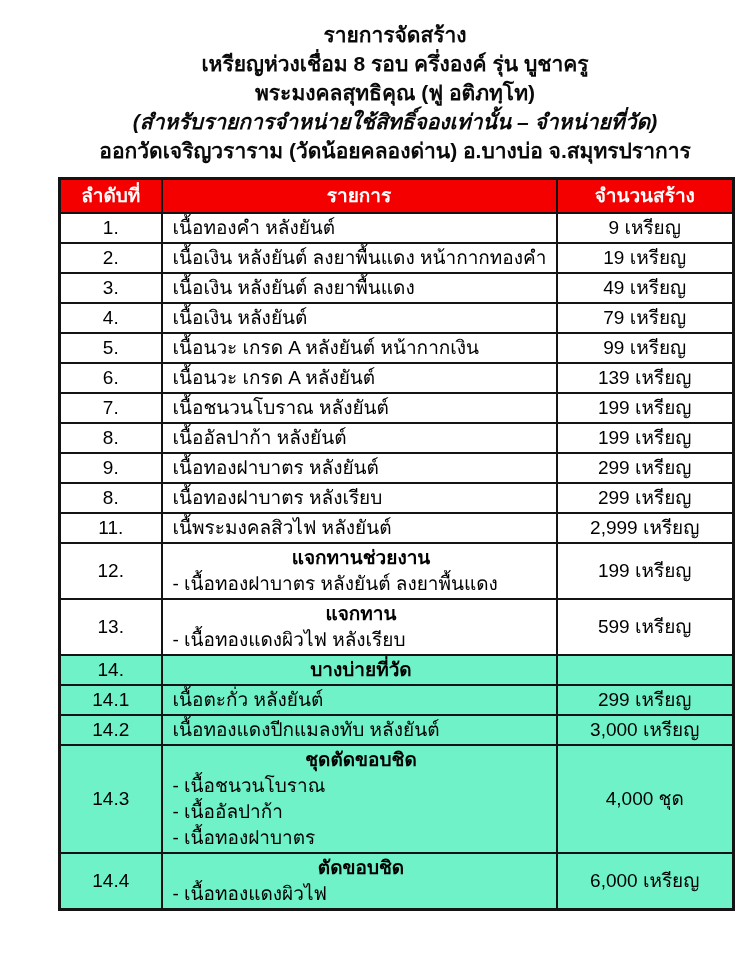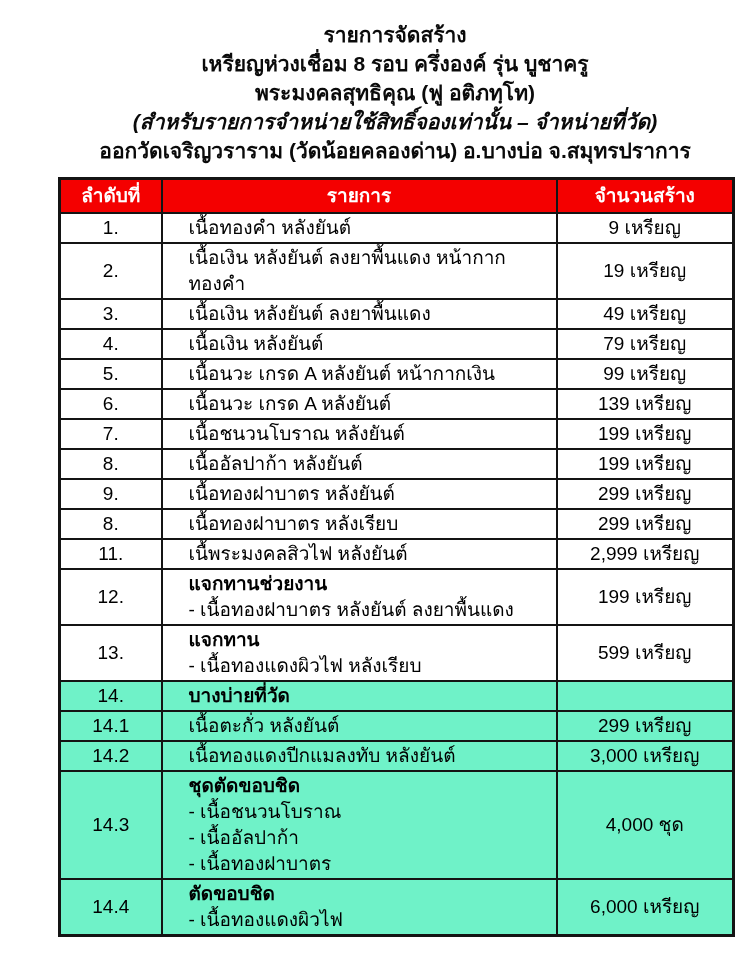--- a/index.html
+++ b/index.html
@@ -57,27 +57,27 @@
     line-height: 26px;
     padding: 1px 6px;
     vertical-align: middle;
     background: #ffffff;
   }
   table.prod td.no, table.prod td.qty {
     text-align: center;
   }
   table.prod td.items {
     text-align: left;
-    padding-left: 26px;
+    padding-left: 10px;
   }
   table.prod tr.hl td {
     background: var(--green, #6ff2c8);
   }
   .line { display: block; }
-  .line.bold { font-weight: 700; }
+  .line.bold { font-weight: 700; text-align: center; }
 </style>
 </head>
 <body>
 
 <div class="doc">
   <div class="doc-header">
     <div class="h-line">รายการจัดสร้าง</div>
     <div class="h-line">เหรียญห่วงเชื่อม 8 รอบ ครึ่งองค์ รุ่น บูชาครู</div>
     <div class="h-line">พระมงคลสุทธิคุณ (ฟู อติภทฺโท)</div>
     <div class="h-line italic">(สำหรับรายการจำหน่ายใช้สิทธิ์จองเท่านั้น – จำหน่ายที่วัด)</div>

